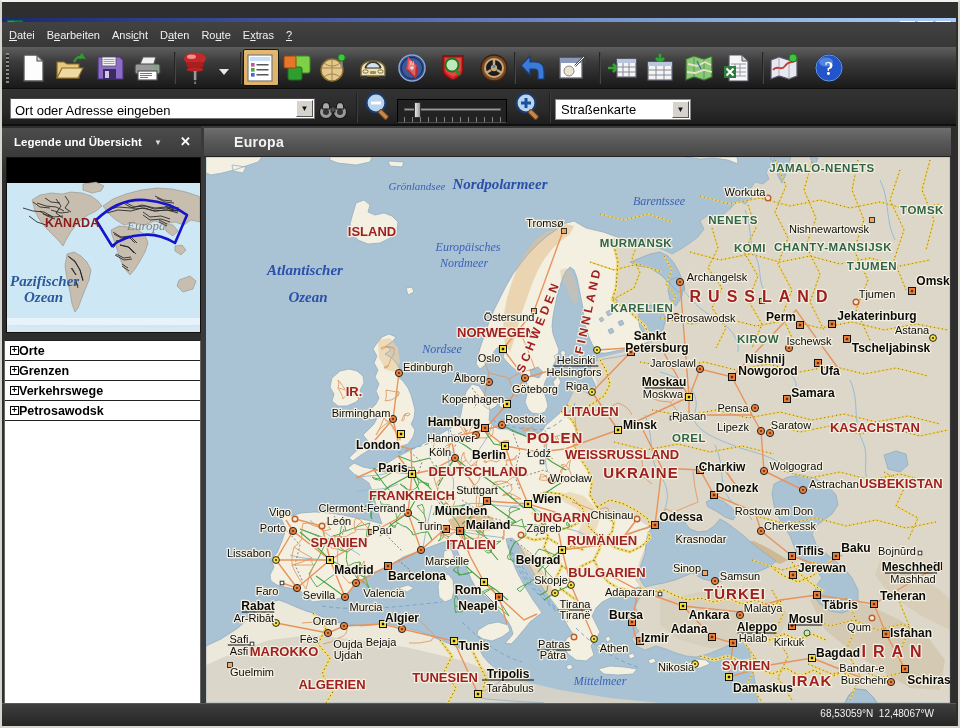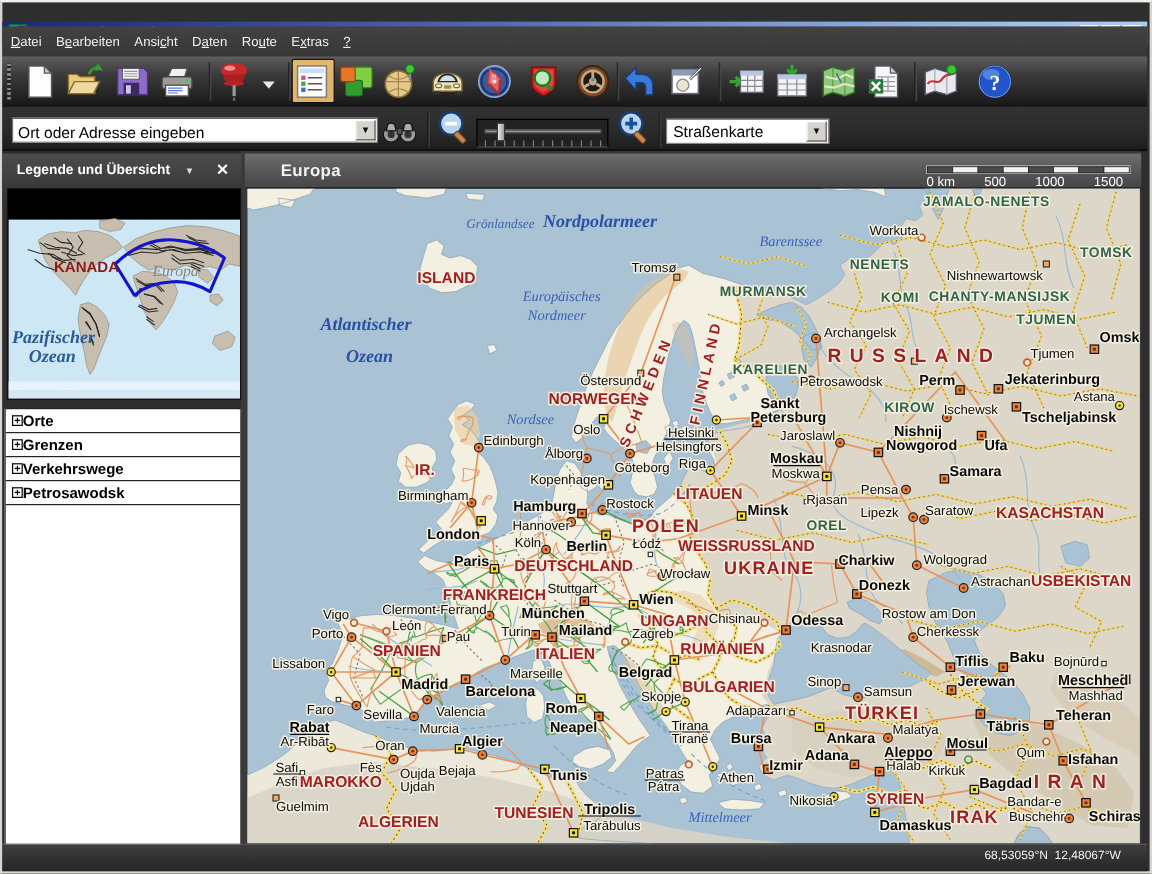--- a/index.html
+++ b/index.html
@@ -333,39 +333,20 @@
         </div>
         <div class="lrow">
           <span class="plus">+</span>
           <b>Petrosawodsk</b>
         </div>
       </div>
 </div>
     <div class="mappanel">
       <div class="maphead">
         <div class="mtitle">Europa</div>
-        <div class="scale">
-          <svg width="170" height="7" viewBox="-1 -1 170 7">
-            <rect x="-1" y="-1" width="170" height="7" fill="none" stroke="#e8e8e8" stroke-width="1"></rect>
-            <rect x="0" y="0" width="21" height="5" fill="#4a4a4a" stroke="#222" stroke-width="0.6"></rect>
-            <rect x="21" y="0" width="21" height="5" fill="#f2f2f2" stroke="#222" stroke-width="0.6"></rect>
-            <rect x="42" y="0" width="21" height="5" fill="#4a4a4a" stroke="#222" stroke-width="0.6"></rect>
-            <rect x="63" y="0" width="21" height="5" fill="#f2f2f2" stroke="#222" stroke-width="0.6"></rect>
-            <rect x="84" y="0" width="21" height="5" fill="#4a4a4a" stroke="#222" stroke-width="0.6"></rect>
-            <rect x="105" y="0" width="21" height="5" fill="#f2f2f2" stroke="#222" stroke-width="0.6"></rect>
-            <rect x="126" y="0" width="21" height="5" fill="#4a4a4a" stroke="#222" stroke-width="0.6"></rect>
-            <rect x="147" y="0" width="21" height="5" fill="#f2f2f2" stroke="#222" stroke-width="0.6"></rect>
-          </svg>
-          <div class="slabels">
-            <span>0 km</span>
-            <span>500</span>
-            <span>1000</span>
-            <span>1500</span>
-          </div>
-        </div>
       </div>
       <div class="mapbox"><svg class="mapsvg" width="744" height="546" viewBox="206 157 744 546" font-family="Liberation Sans, sans-serif">
           <rect x="206" y="157" width="744" height="546" fill="#a9c2d4"></rect>
           <path d="M775,157 L772,165 L766,172 L769,179 L763,184 L755,182 L750,190 L752,198 L745,204 L738,200 L731,208 L724,214 L715,219 L707,216 L700,221 L704,229 L698,237 L690,243 L681,249 L672,254 L664,250 L654,246 L643,243 L631,241 L620,238 L603,232 L586,228 L574,221 L563,224 L556,230 L547,236 L538,244 L529,253 L521,263 L513,274 L506,286 L500,298 L494,310 L489,322 L485,334 L481,345 L478,355 L476,364 L480,369 L485,365 L489,359 L493,353 L497,348 L502,346 L505,351 L503,357 L507,362 L512,367 L517,371 L521,375 L525,379 L528,386 L527,394 L525,402 L528,409 L532,413 L539,414 L545,412 L548,406 L546,398 L543,390 L545,382 L549,374 L553,366 L557,358 L559,350 L556,342 L553,334 L552,326 L553,316 L555,306 L557,296 L560,286 L563,277 L566,271 L570,267 L574,270 L577,278 L579,288 L581,298 L583,308 L584,318 L586,328 L589,337 L592,344 L596,350 L599,353 L606,353 L616,351 L626,349 L636,346 L645,343 L651,341 L653,346 L643,351 L630,354 L617,357 L604,359 L596,361 L591,366 L589,372 L592,378 L595,384 L596,390 L590,394 L583,391 L577,386 L573,392 L569,400 L566,407 L560,413 L553,419 L546,425 L542,431 L535,435 L526,436 L516,433 L507,429 L499,429 L493,426 L489,420 L490,410 L487,400 L483,392 L479,386 L472,384 L466,392 L463,403 L461,414 L459,422 L451,428 L442,433 L434,438 L426,442 L417,447 L407,452 L397,457 L389,462 L381,466 L373,469 L363,467 L354,463 L348,468 L354,474 L362,478 L369,483 L373,493 L376,505 L379,515 L382,524 L371,521 L357,518 L343,515 L329,513 L315,512 L301,513 L291,516 L285,512 L281,518 L286,529 L282,541 L277,553 L271,559 L274,567 L270,575 L271,581 L277,585 L285,587 L294,589 L302,592 L308,597 L312,602 L319,601 L330,600 L341,598 L349,592 L354,585 L361,580 L369,575 L379,570 L387,567 L395,562 L403,557 L411,554 L419,551 L427,548 L435,545 L443,542 L452,541 L456,547 L459,555 L464,563 L468,571 L471,579 L475,586 L480,592 L486,597 L492,602 L497,608 L502,614 L507,620 L511,627 L513,634 L509,639 L505,643 L511,644 L516,639 L521,633 L526,627 L530,622 L536,617 L542,613 L538,607 L533,600 L528,592 L523,583 L518,574 L514,565 L511,556 L508,547 L506,539 L512,538 L517,542 L522,550 L527,560 L532,570 L538,580 L544,590 L550,598 L556,606 L561,614 L565,621 L569,628 L573,634 L567,638 L563,645 L568,654 L576,660 L586,661 L594,655 L591,646 L596,639 L600,632 L596,624 L592,616 L596,608 L602,602 L610,598 L618,595 L626,593 L634,591 L641,588 L645,592 L639,599 L635,607 L639,615 L633,623 L639,631 L632,639 L636,646 L645,650 L656,646 L666,649 L676,653 L686,656 L696,657 L708,654 L720,649 L732,644 L742,640 L748,647 L751,658 L753,670 L755,682 L757,694 L758,703 L845,703 L849,695 L856,689 L866,690 L873,697 L877,703 L950,703 L950,157 Z" fill="#f4f0e1"></path>
           <path d="M775,157 L772,165 L766,172 L769,179 L763,184 L755,182 L750,190 L752,198 L745,204 L738,200 L731,208 L724,214 L715,219 L707,216 L700,221 L704,229 L698,237 L690,243 L681,249 L672,254 L664,250 L654,246 L643,243 L631,241 L620,238 L612,238 L616,260 L618,288 L612,300 L628,312 L644,325 L651,341 L643,348 L619,353 L599,358 L590,369 L596,381 L597,387 L584,388 L574,389 L567,405 L561,411 L572,420 L578,432 L574,445 L580,458 L588,470 L592,482 L590,495 L597,507 L604,516 L615,512 L628,516 L640,521 L650,527 L648,540 L640,560 L635,580 L641,588 L645,592 L639,599 L635,607 L639,615 L633,623 L639,631 L632,639 L636,646 L645,650 L656,646 L666,649 L676,653 L686,656 L696,657 L708,654 L720,649 L732,644 L742,640 L748,647 L751,658 L753,670 L755,682 L757,694 L758,703 L845,703 L849,695 L856,689 L866,690 L873,697 L877,703 L950,703 L950,157 Z" fill="#dcd7c9"></path>
           <path d="M206,646 L221,639 L238,628 L250,617 L256,610 L263,606 L271,602 L279,600 L287,603 L296,607 L306,611 L313,613 L323,617 L335,622 L347,624 L361,626 L373,625 L385,623 L397,626 L409,629 L421,632 L433,637 L445,642 L453,645 L461,649 L469,646 L475,642 L479,648 L483,656 L489,663 L495,668 L501,672 L505,677 L498,683 L489,688 L481,693 L478,697 L486,699 L498,700 L512,701 L528,702 L544,703 L206,703 Z" fill="#ece8da"></path>
           <path d="M206,665 L240,650 L270,640 L310,635 L360,640 L410,648 L460,660 L510,678 L560,690 L610,698 L660,703 L206,703 Z" fill="#d8d4c6" opacity="0.9"></path>
           <path d="M356,203 L364,200 L370,205 L368,212 L375,215 L384,213 L392,216 L398,222 L397,230 L390,238 L380,243 L368,244 L358,240 L352,233 L350,224 L353,213 Z" fill="#f4f0e1"></path>
           <path d="M206,157 L262,157 L258,162 L246,166 L234,170 L222,173 L211,175 L206,173 Z" fill="#f4f0e1"></path>
           <path d="M330,157 L372,157 L370,162 L356,165 L338,163 L330,160 Z" fill="#f4f0e1"></path>

